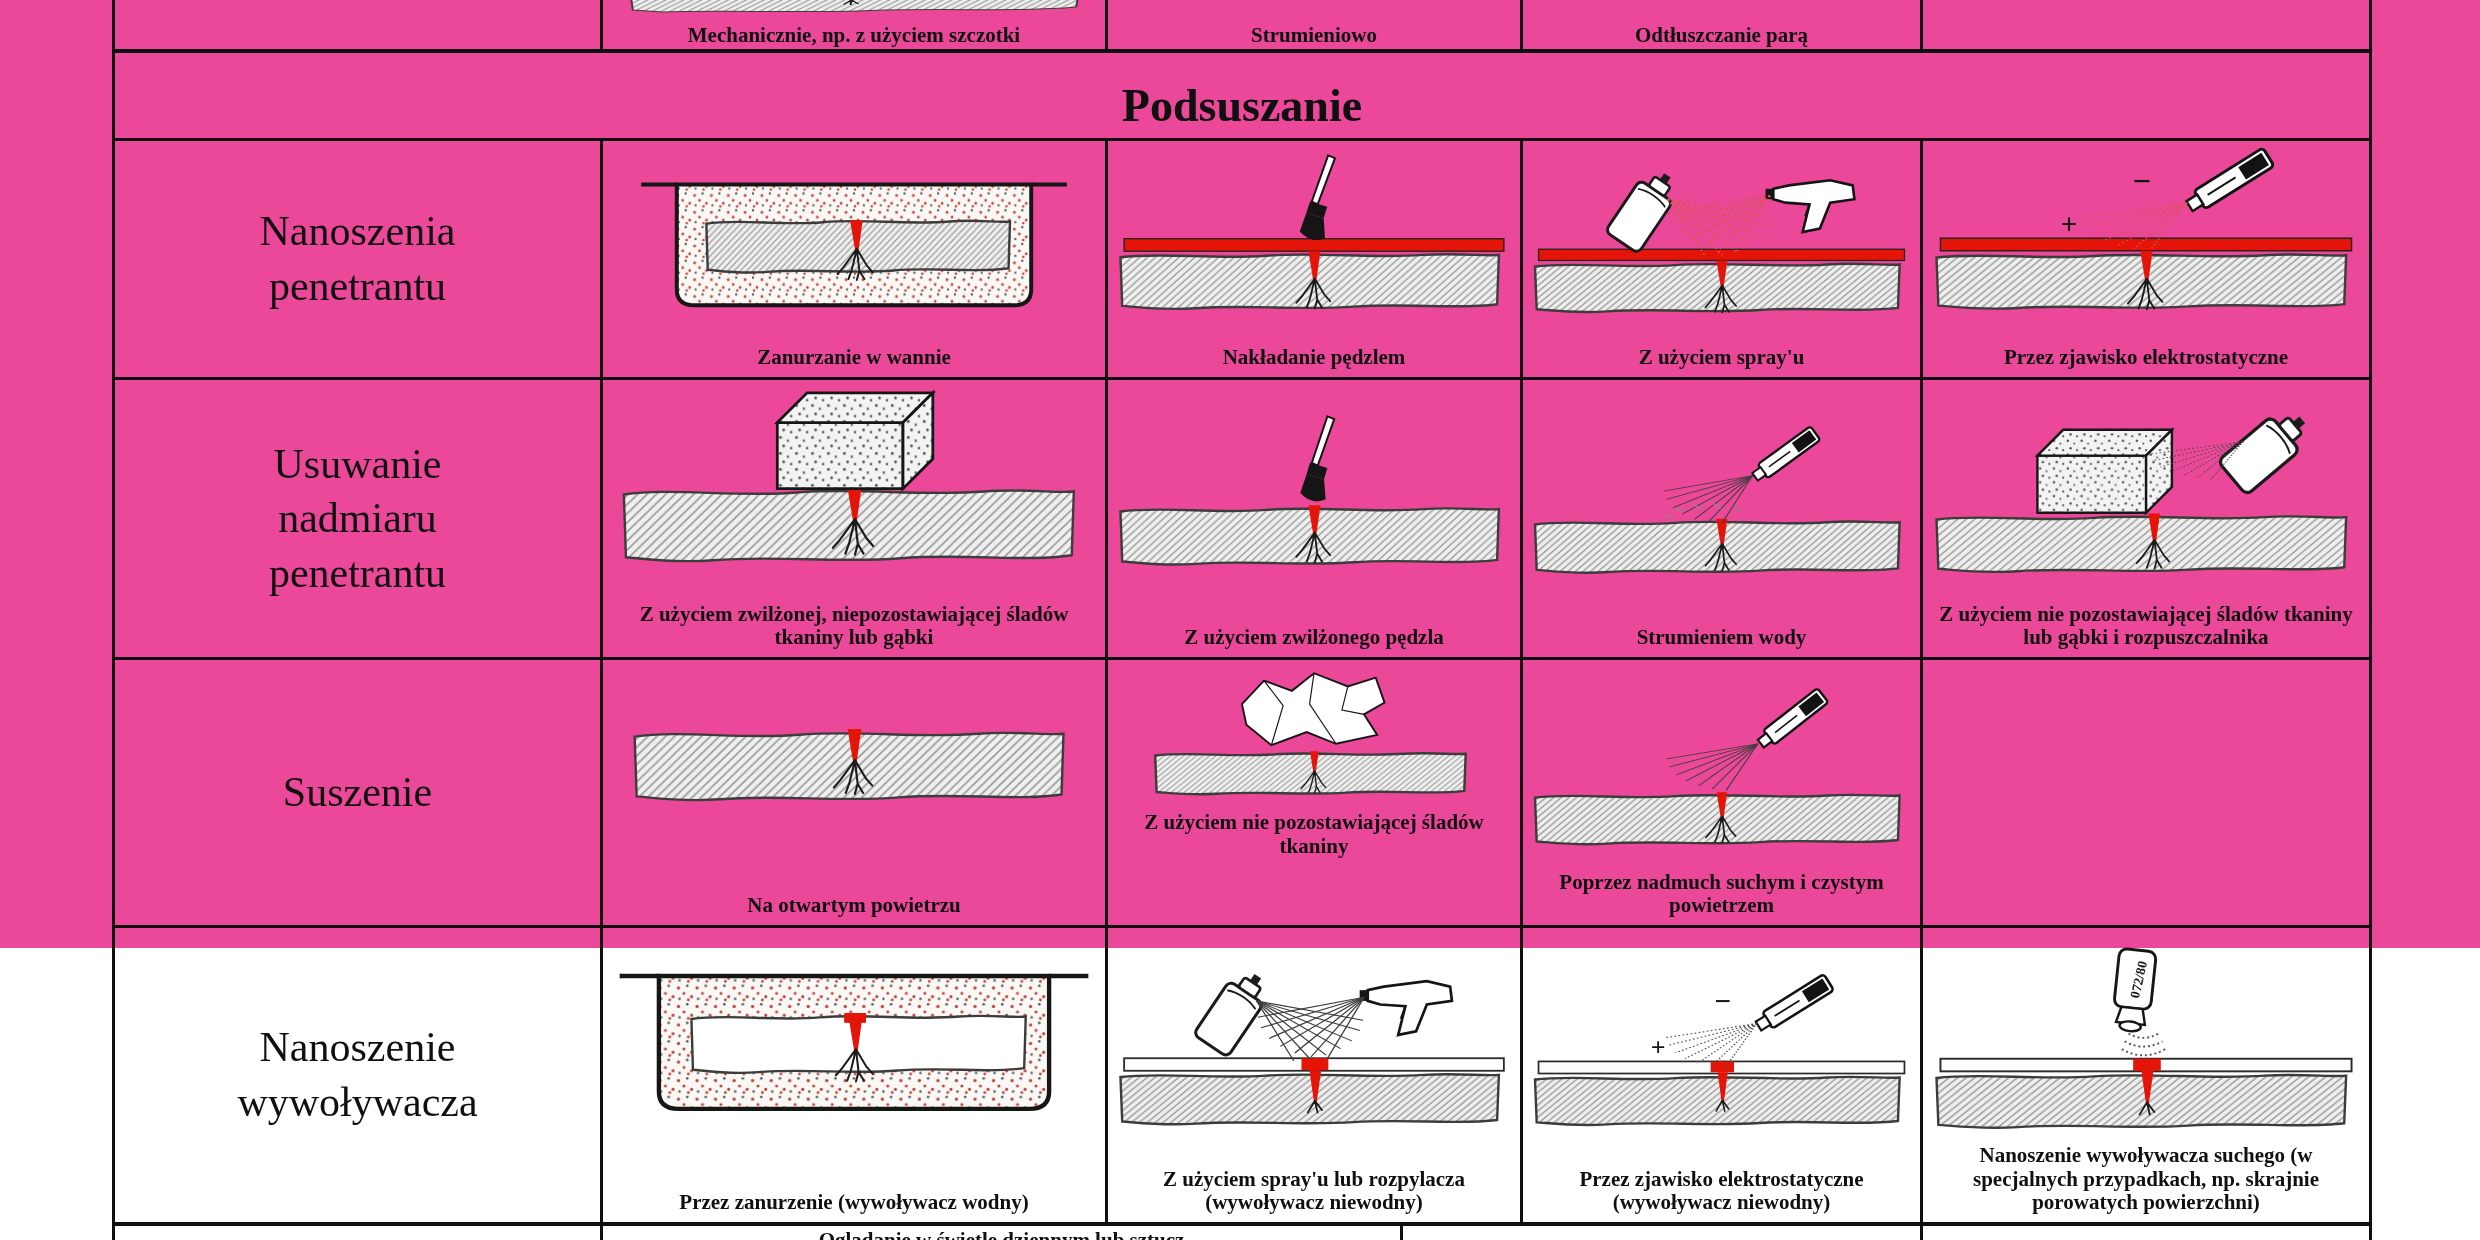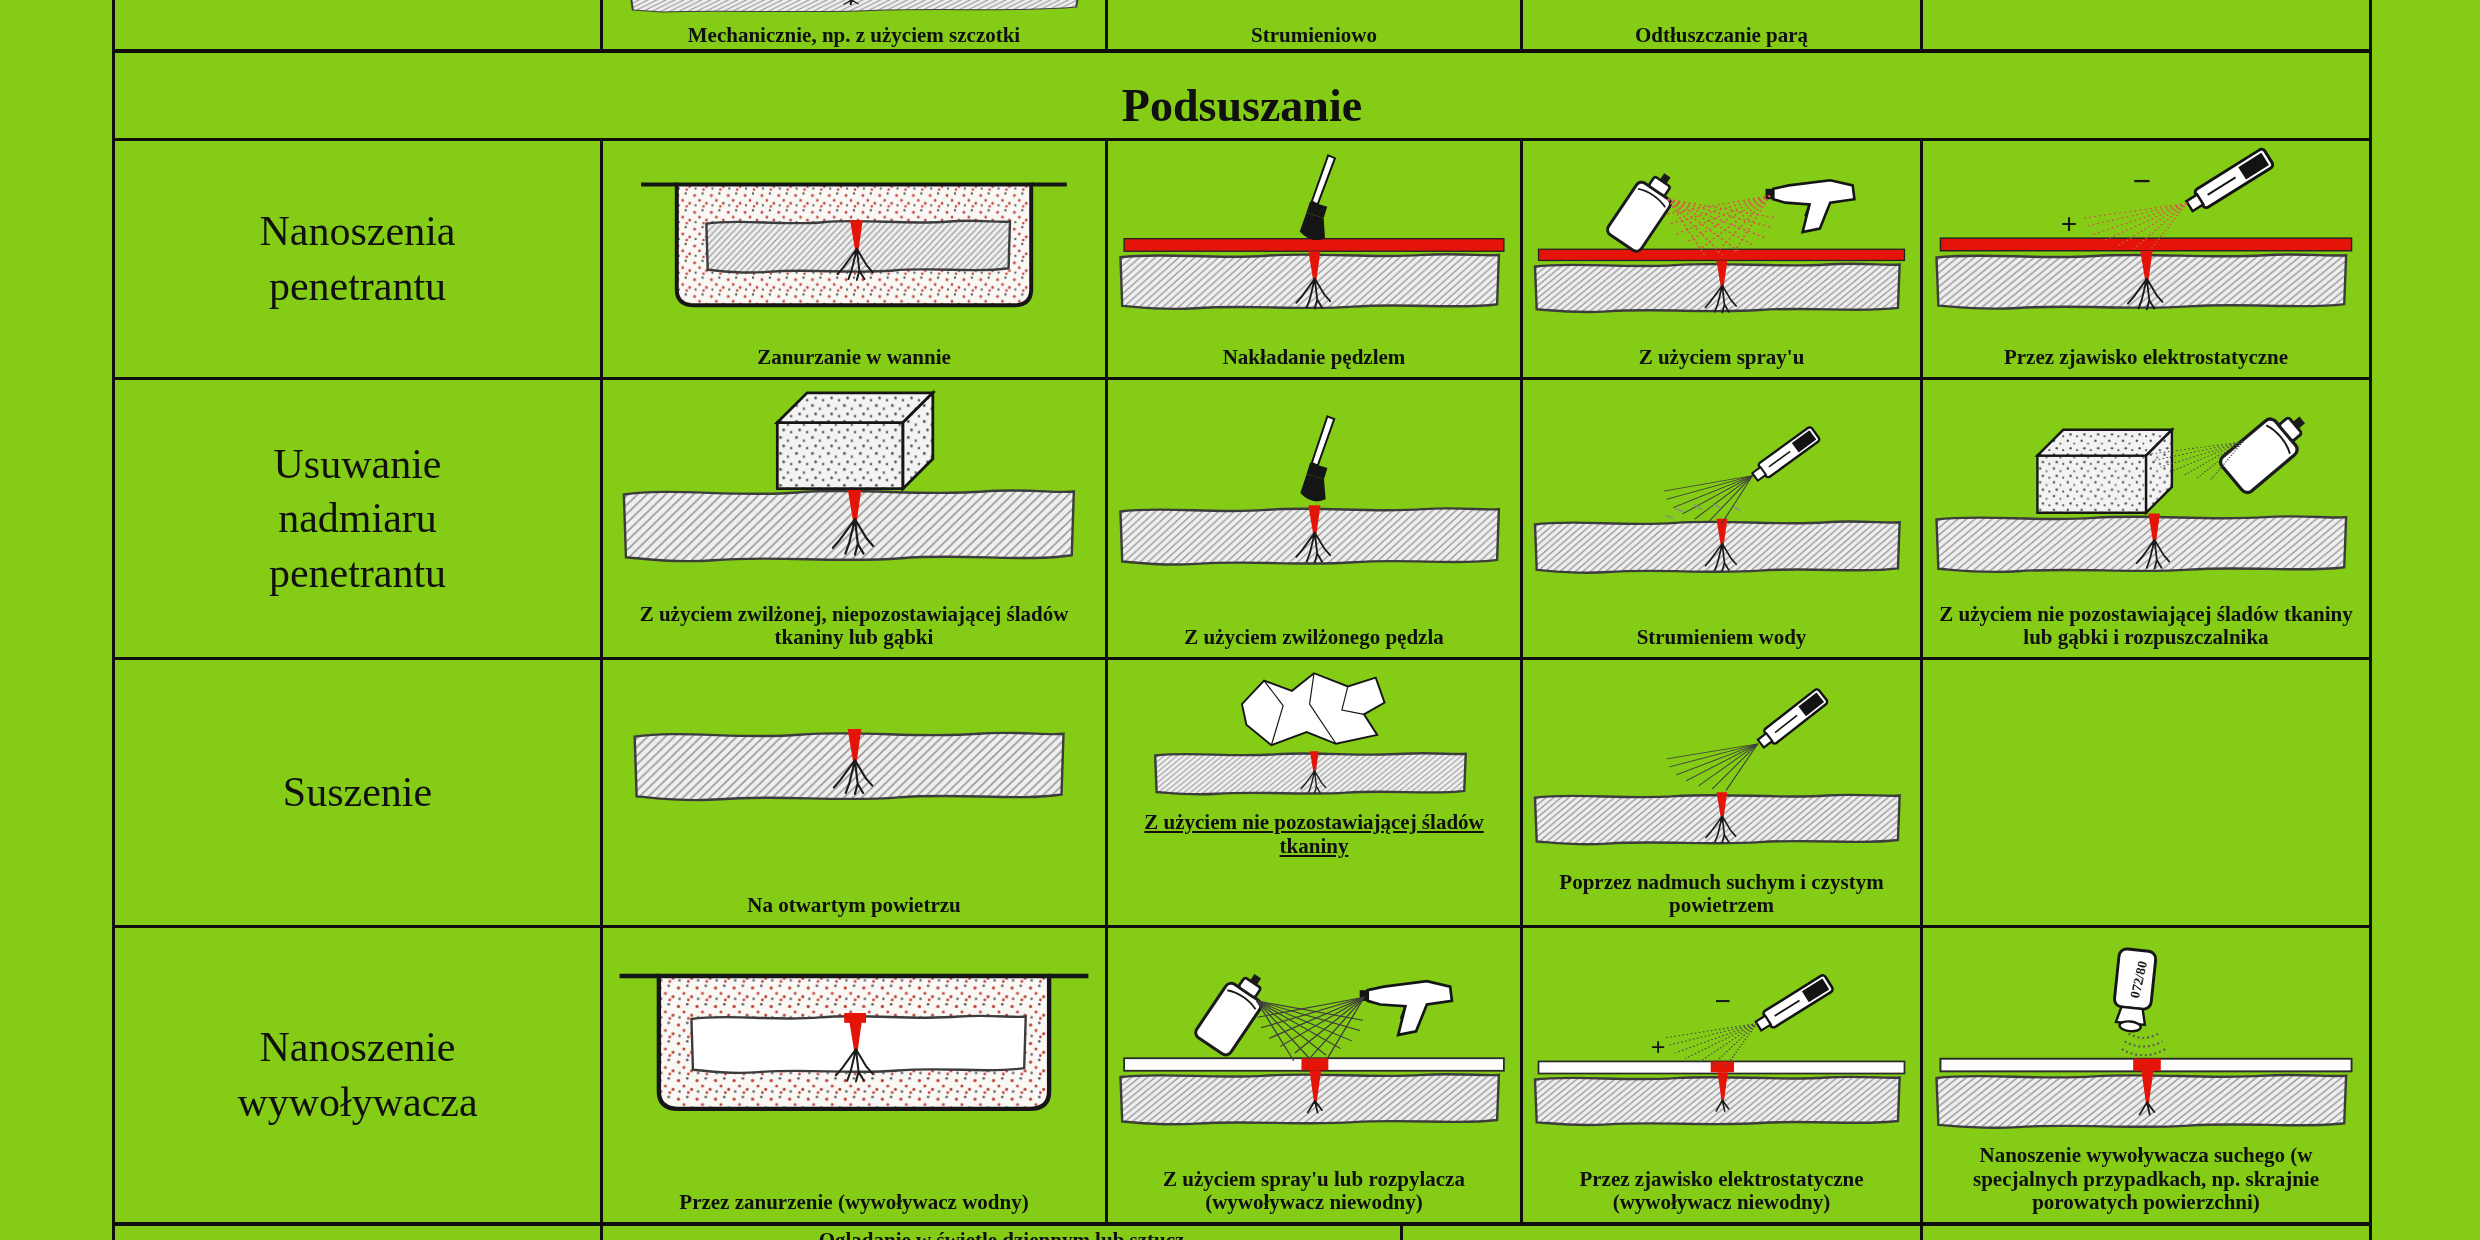--- a/index.html
+++ b/index.html
@@ -1,18 +1,18 @@
 <!DOCTYPE html>
 <html><head>
 <meta charset="utf-8">
 <style>
   :root{ --bd:#0f0f0f; --red:#e41408; }
   html,body{margin:0;padding:0;background:#ffffff;}
   body{width:2480px;height:1240px;overflow:hidden;font-family:"Liberation Serif",serif;color:#101010;}
-  .canvas{position:relative;width:2480px;height:1240px;background:#84cc16;}
+  .canvas{position:relative;width:2480px;height:948px;background:#ec4899;}
   .ptable{position:absolute;left:112px;top:0;width:2260px;height:1240px;box-sizing:border-box;
           border-left:3px solid var(--bd);border-right:3px solid var(--bd);
           display:flex;flex-direction:column;}
   .row{display:flex;box-sizing:border-box;border-bottom:3px solid var(--bd);}
   .r-top{height:53px;border-bottom-width:4px;}
   .r-head{height:88px;align-items:center;justify-content:center;}
   .r1{height:239px}.r2{height:280px}.r3{height:268px}
   .r4{height:298px;border-bottom-width:4px;}
   .r-bot{flex:1;border-bottom:none;overflow:hidden;}
   .cell{position:relative;display:flex;flex-direction:column;box-sizing:border-box;border-right:3px solid var(--bd);overflow:hidden;}
@@ -21,21 +21,21 @@
   .lab .inner{max-width:310px;text-align:center;font-weight:normal;font-size:42px;line-height:1.3;}
   .col1{width:505px}.col2{width:415px}.col3{width:400px}.col4{flex:1}
   .b-lab{width:488px}.b-wide{width:800px}.b-mid{width:520px}.b-end{flex:1}
   .fig{flex:1;min-height:0;}
   .fig svg{display:block;width:100%;height:100%;}
   .cap{font-weight:bold;font-size:21px;line-height:1.13;text-align:center;
        display:flex;align-items:flex-end;justify-content:center;padding:0 14px 7px;box-sizing:border-box;}
   .r1 .cap{height:38px}
   .r2 .cap{height:64px}
   .r3 .cap{height:62px}
-  .r3 .col2 .cap{height:118px;align-items:flex-start;padding-top:4px;text-decoration:underline;}
+  .r3 .col2 .cap{height:118px;align-items:flex-start;padding-top:4px;}
   .r4 .cap{height:76px}
   .sliver{height:20px;}
   .sliver svg{display:block;width:100%;height:100%;}
   .capTop{flex:1;display:flex;align-items:flex-start;justify-content:center;padding-top:3px;
           font-weight:bold;font-size:21px;text-align:center;}
   .headTitle{font-weight:bold;font-size:46px;text-align:center;margin-top:20px;}
   .capBot{font-weight:bold;font-size:21px;line-height:26px;text-align:center;padding-top:1px;}
   svg text{font-family:"Liberation Serif",serif;font-weight:bold;fill:#161616;}
 </style>
 </head>

